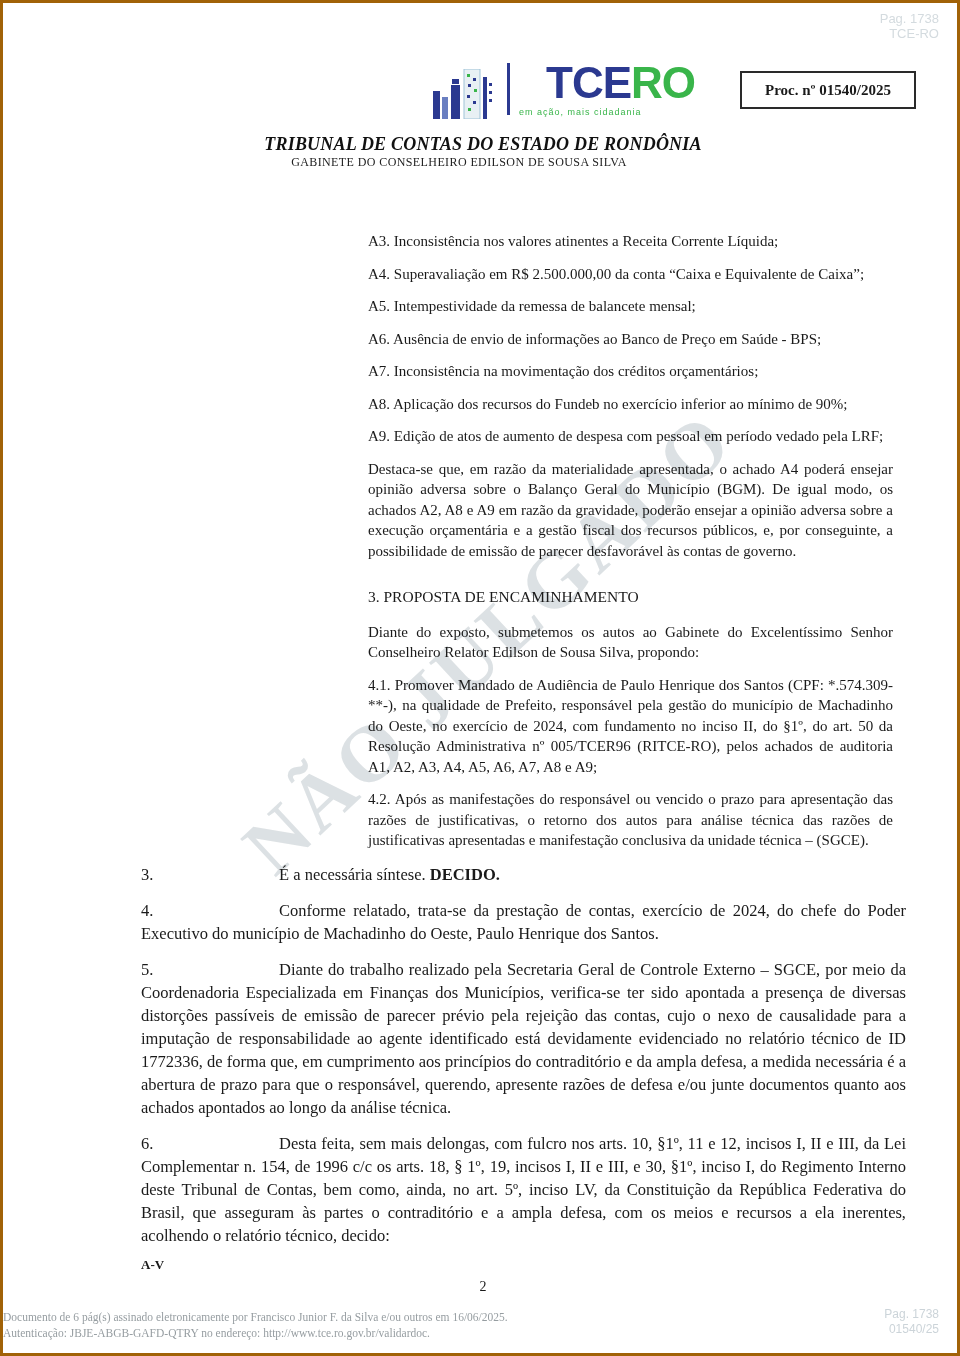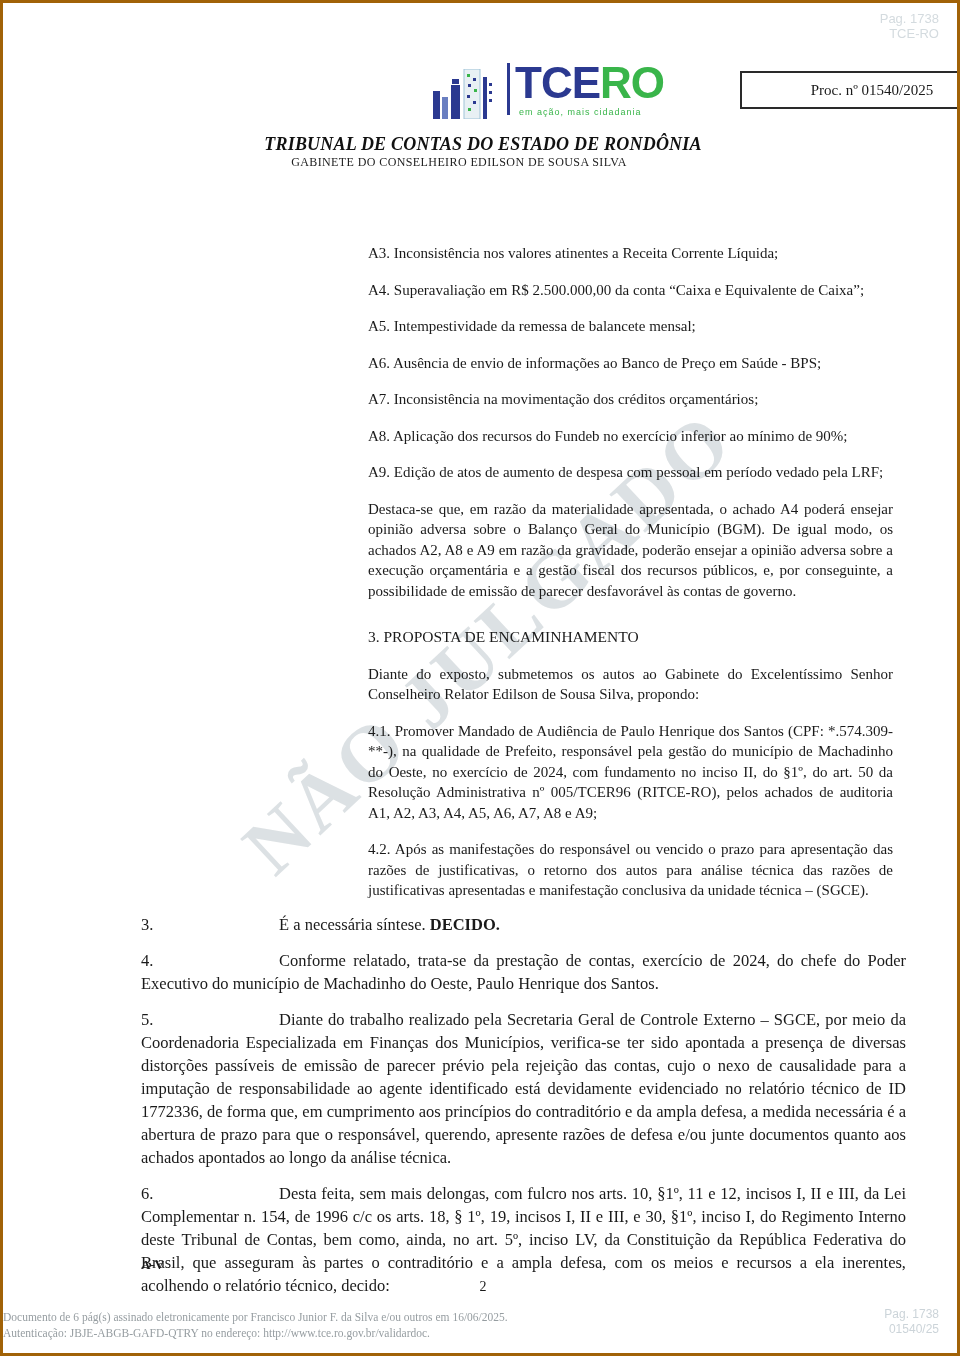--- a/index.html
+++ b/index.html
@@ -25,49 +25,49 @@
     color:#ccd4d9;font-family:"Liberation Sans",sans-serif;
   }
   
   .logo{
     position:absolute;left:428px;top:58px;width:220px;height:62px;
   }
   .logo-icon{position:absolute;left:0;top:8px;width:72px;height:50px;}
   .logo-sep{position:absolute;left:76px;top:2px;width:3px;height:52px;background:#2b3990;}
   .logo-text{position:absolute;left:84px;top:0;white-space:nowrap;
     font-family:"Liberation Sans",sans-serif;font-weight:bold;font-size:44px;line-height:44px;letter-spacing:-1px;}
-  .logo-tce{color:#2b3990;}
+  .logo-tce{color:#2b3990;margin-left:31px;}
   .logo-ro{color:#39b54a;}
   .logo-tagline{position:absolute;left:88px;top:46px;font-family:"Liberation Sans",sans-serif;
     font-size:9px;color:#39b54a;letter-spacing:1px;white-space:nowrap;}
   .proc-box{
     position:absolute;left:737px;top:68px;width:172px;height:34px;
     border:2px solid #2a2a2a;display:flex;align-items:center;justify-content:center;
-    font-weight:normal;font-size:15px;background:#fff;padding-left:44px;
+    font-weight:bold;font-size:15px;background:#fff;
   }
   .doc-title{
     position:absolute;left:0;top:131px;width:960px;text-align:center;
     font-weight:bold;font-size:18px;letter-spacing:.2px;color:#111;font-style:italic;
   }
   .doc-subtitle{
     position:absolute;left:0;top:152px;width:912px;text-align:center;
     font-size:12px;letter-spacing:.4px;color:#222;
   }
   
   .watermark{
     position:absolute;left:485px;top:640px;
     transform:translate(-50%,-50%) rotate(-43deg);
     font-size:80px;font-weight:bold;letter-spacing:4px;white-space:nowrap;
     color:#aeb9bf;opacity:.42;z-index:0;
     font-family:"Liberation Serif",serif;
   }
   
   .body{position:absolute;left:138px;top:224px;width:765px;z-index:1;}
   .quoted{margin-left:227px;width:525px;font-size:15px;line-height:20.5px;text-align:justify;}
-  .quoted p{margin:16px 0 12px 0;}
+  .quoted p{margin:4px 0 12px 0;}
   .quoted .section-title{font-weight:normal;font-size:15.5px;margin:26px 0 14px 0;text-align:left;}
   .paras{margin-top:10px;font-size:16.5px;line-height:23px;text-align:justify;}
   .para{position:relative;text-indent:138px;margin:0 0 13px 0;}
   .para-num{position:absolute;left:0;top:0;text-indent:0;}
   
   .initials{position:absolute;left:138px;top:1254px;font-size:13px;font-weight:bold;z-index:1;}
   .page-number{position:absolute;left:0;top:1276px;width:960px;text-align:center;font-size:14px;z-index:1;}
   .footer-auth{
     position:absolute;left:0;top:1306px;width:960px;text-align:left;
     font-size:11.5px;line-height:16px;color:#96global9da1;color:#969da1;z-index:1;

